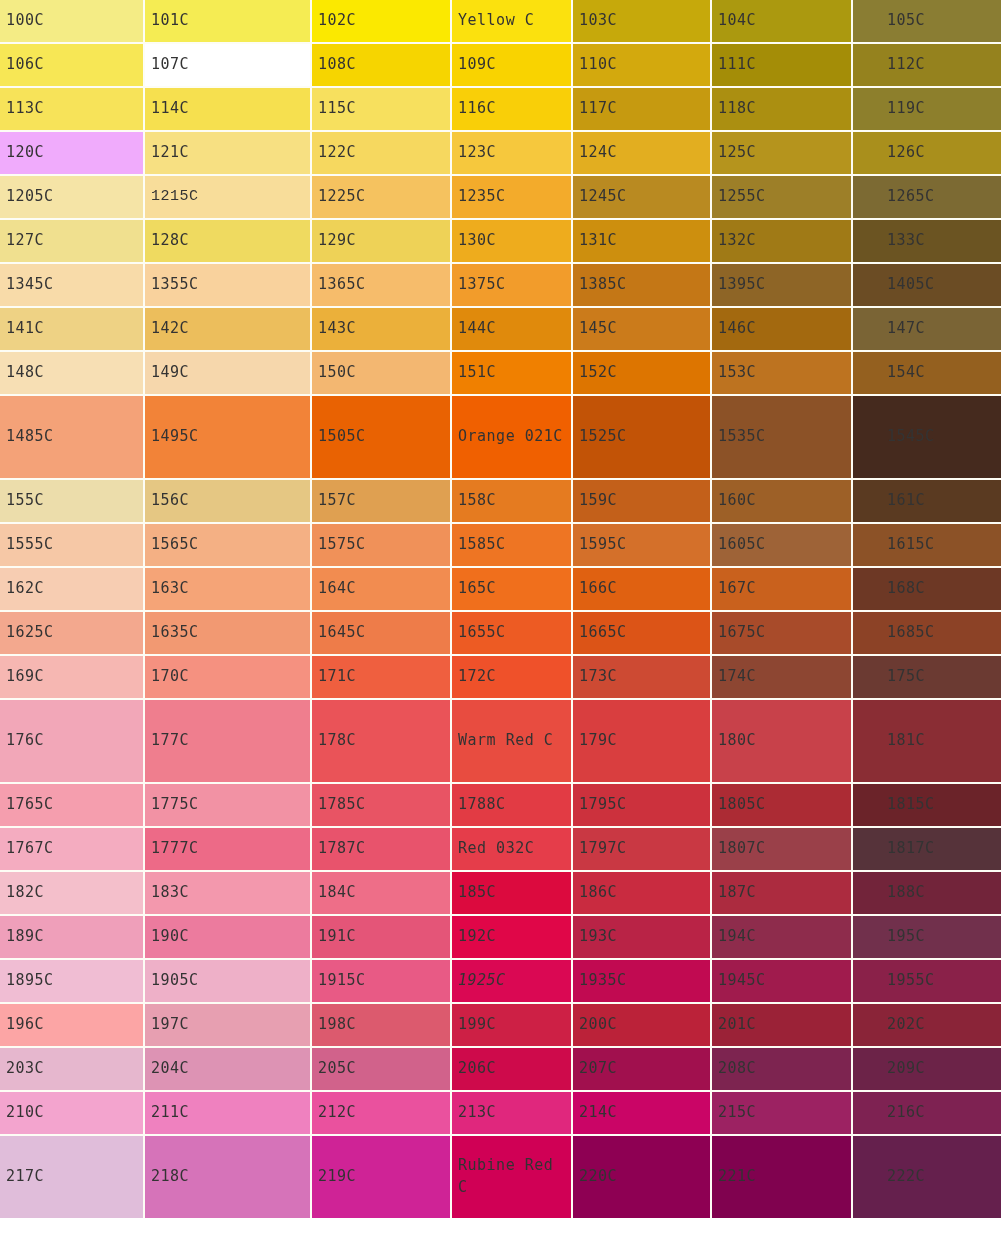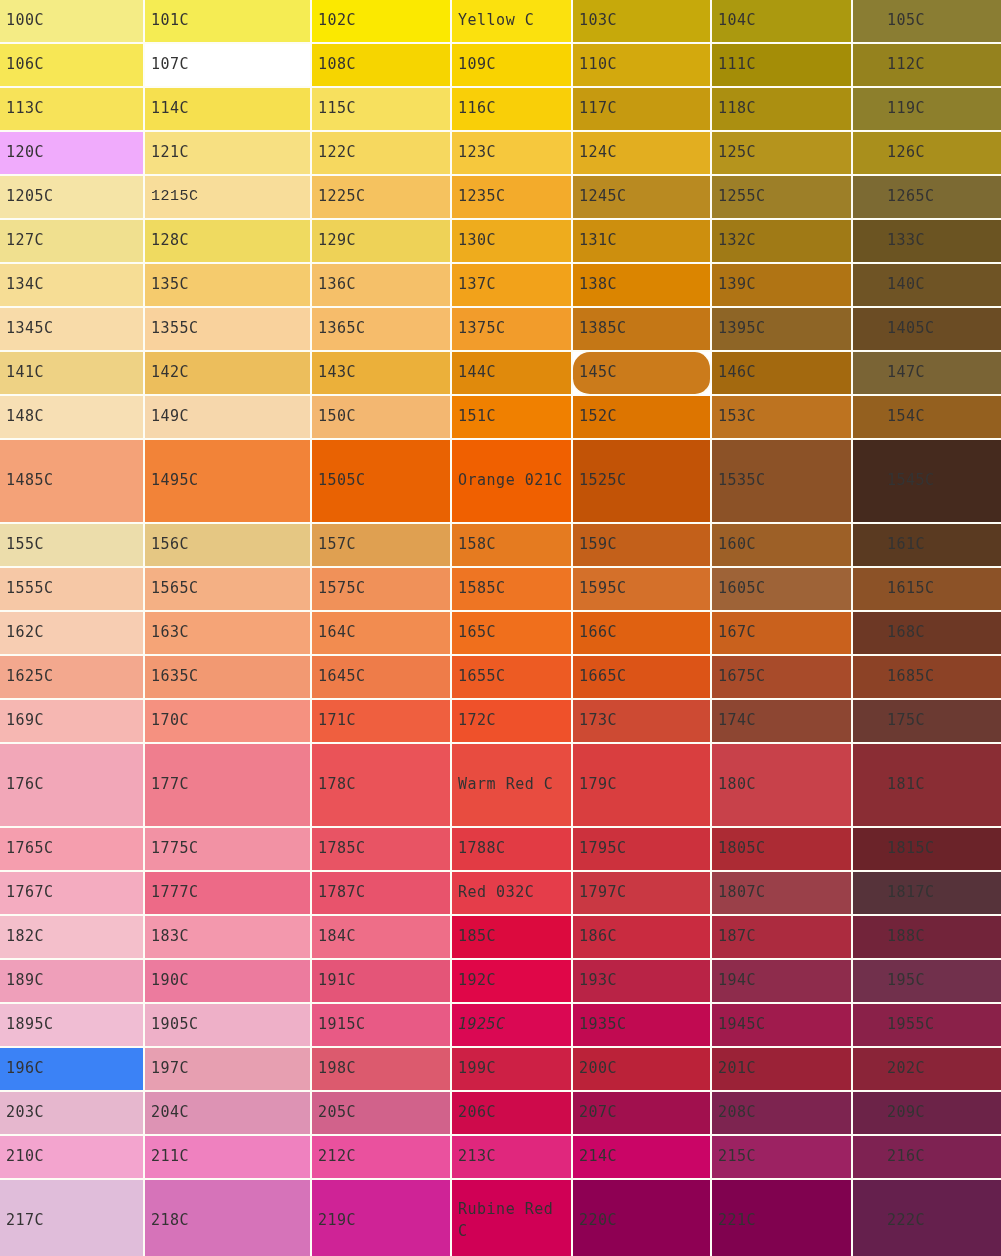--- a/index.html
+++ b/index.html
@@ -107,43 +107,34 @@
       <tr>
         <td style="background-color: rgb(240, 224, 143);">127C</td>
         <td style="background-color: rgb(239, 218, 96);">128C</td>
         <td style="background-color: rgb(238, 210, 87);">129C</td>
         <td style="background-color: rgb(238, 172, 29);">130C</td>
         <td style="background-color: rgb(205, 143, 14);">131C</td>
         <td style="background-color: rgb(160, 122, 22);">132C</td>
         <td class="last-col" style="background-color: rgb(107, 84, 34);">133C</td>
       </tr>
       <tr>
-        <td style="background-color: rgb(246, 221, 149);">134C</td>
-        <td style="background-color: rgb(245, 203, 109);">135C</td>
-        <td style="background-color: rgb(245, 192, 105);">136C</td>
-        <td style="background-color: rgb(242, 162, 26);">137C</td>
-        <td style="background-color: rgb(219, 133, 0);">138C</td>
-        <td style="background-color: rgb(176, 116, 20);">139C</td>
-        <td class="last-col" style="background-color: rgb(111, 84, 37);">140C</td>
-      </tr>
-      <tr>
         <td style="background-color: rgb(248, 219, 169);">1345C</td>
         <td style="background-color: rgb(249, 210, 157);">1355C</td>
         <td style="background-color: rgb(246, 188, 107);">1365C</td>
         <td style="background-color: rgb(242, 156, 43);">1375C</td>
         <td style="background-color: rgb(196, 119, 22);">1385C</td>
         <td style="background-color: rgb(142, 101, 38);">1395C</td>
         <td class="last-col" style="background-color: rgb(107, 76, 36);">1405C</td>
       </tr>
       <tr>
         <td style="background-color: rgb(238, 210, 132);">141C</td>
         <td style="background-color: rgb(236, 190, 92);">142C</td>
         <td style="background-color: rgb(235, 176, 58);">143C</td>
         <td style="background-color: rgb(224, 138, 12);">144C</td>
-        <td style="background-color: rgb(203, 123, 27); border-radius: 17px;">145C</td>
+        <td style="background-color: rgb(203, 123, 27);">145C</td>
         <td style="background-color: rgb(163, 105, 15);">146C</td>
         <td class="last-col" style="background-color: rgb(122, 100, 53);">147C</td>
       </tr>
       <tr>
         <td style="background-color: rgb(247, 223, 180);">148C</td>
         <td style="background-color: rgb(246, 215, 172);">149C</td>
         <td style="background-color: rgb(243, 183, 113);">150C</td>
         <td style="background-color: rgb(240, 128, 0);">151C</td>
         <td style="background-color: rgb(221, 117, 0);">152C</td>
         <td style="background-color: rgb(189, 115, 32);">153C</td>
@@ -251,21 +242,21 @@
       <tr>
         <td style="background-color: rgb(240, 189, 211);">1895C</td>
         <td style="background-color: rgb(238, 176, 200);">1905C</td>
         <td style="background-color: rgb(232, 90, 133);">1915C</td>
         <td style="background-color: rgb(218, 8, 83); font-style: italic;">1925C</td>
         <td style="background-color: rgb(193, 10, 81);">1935C</td>
         <td style="background-color: rgb(160, 27, 77);">1945C</td>
         <td class="last-col" style="background-color: rgb(138, 33, 73);">1955C</td>
       </tr>
       <tr>
-        <td style="background-color: #3b82f6;">196C</td>
+        <td style="background-color: #fca5a5;">196C</td>
         <td style="background-color: rgb(231, 159, 177);">197C</td>
         <td style="background-color: rgb(220, 90, 110);">198C</td>
         <td style="background-color: rgb(205, 32, 69);">199C</td>
         <td style="background-color: rgb(187, 34, 57);">200C</td>
         <td style="background-color: rgb(155, 34, 55);">201C</td>
         <td class="last-col" style="background-color: rgb(138, 36, 56);">202C</td>
       </tr>
       <tr>
         <td style="background-color: rgb(230, 183, 206);">203C</td>
         <td style="background-color: rgb(221, 147, 180);">204C</td>

